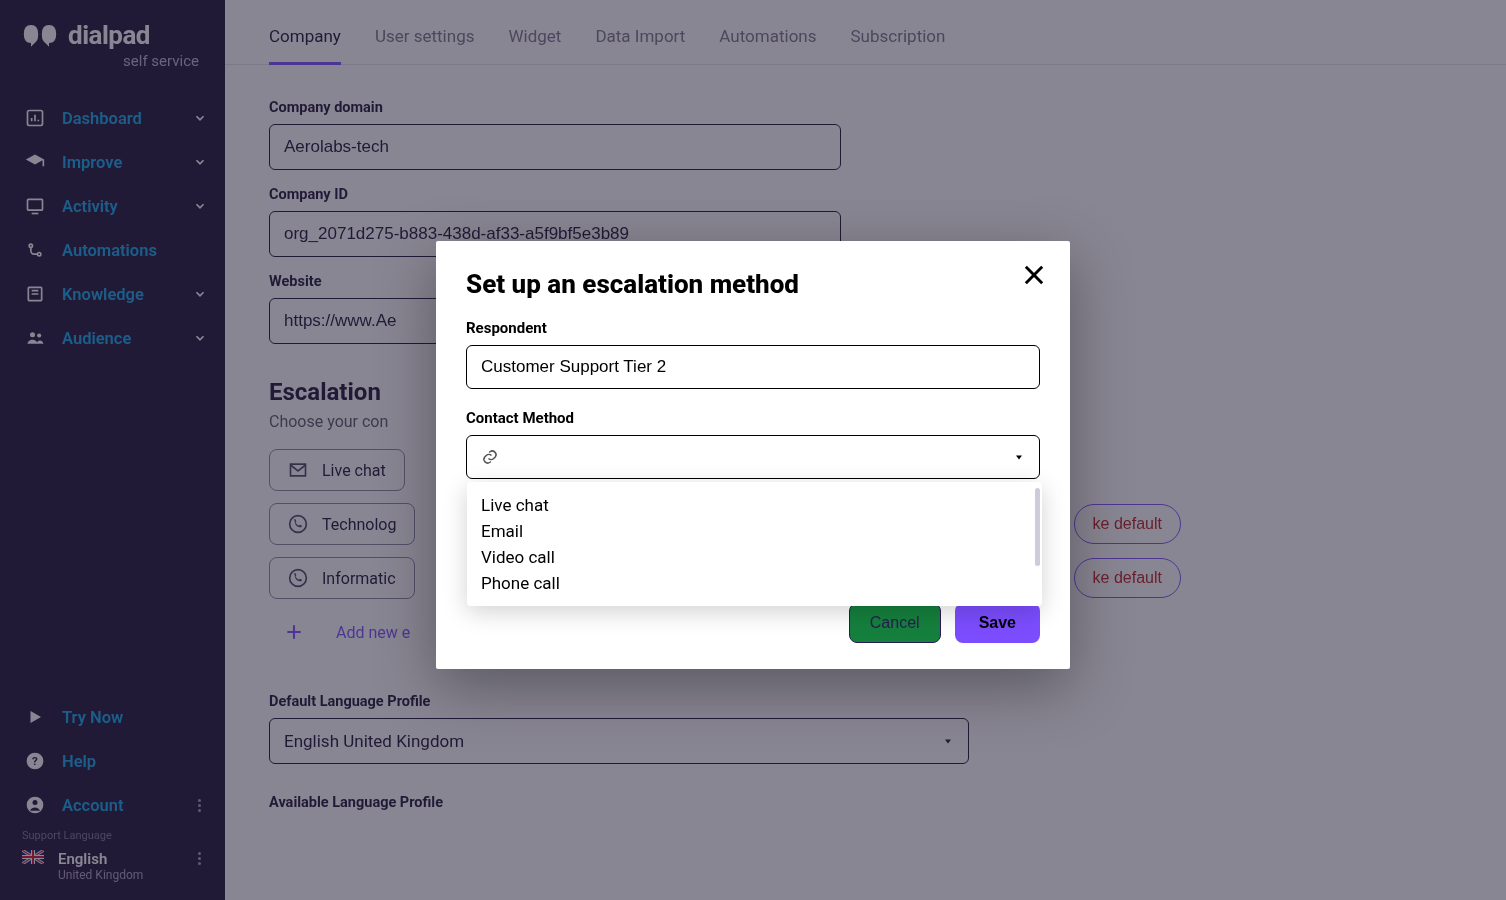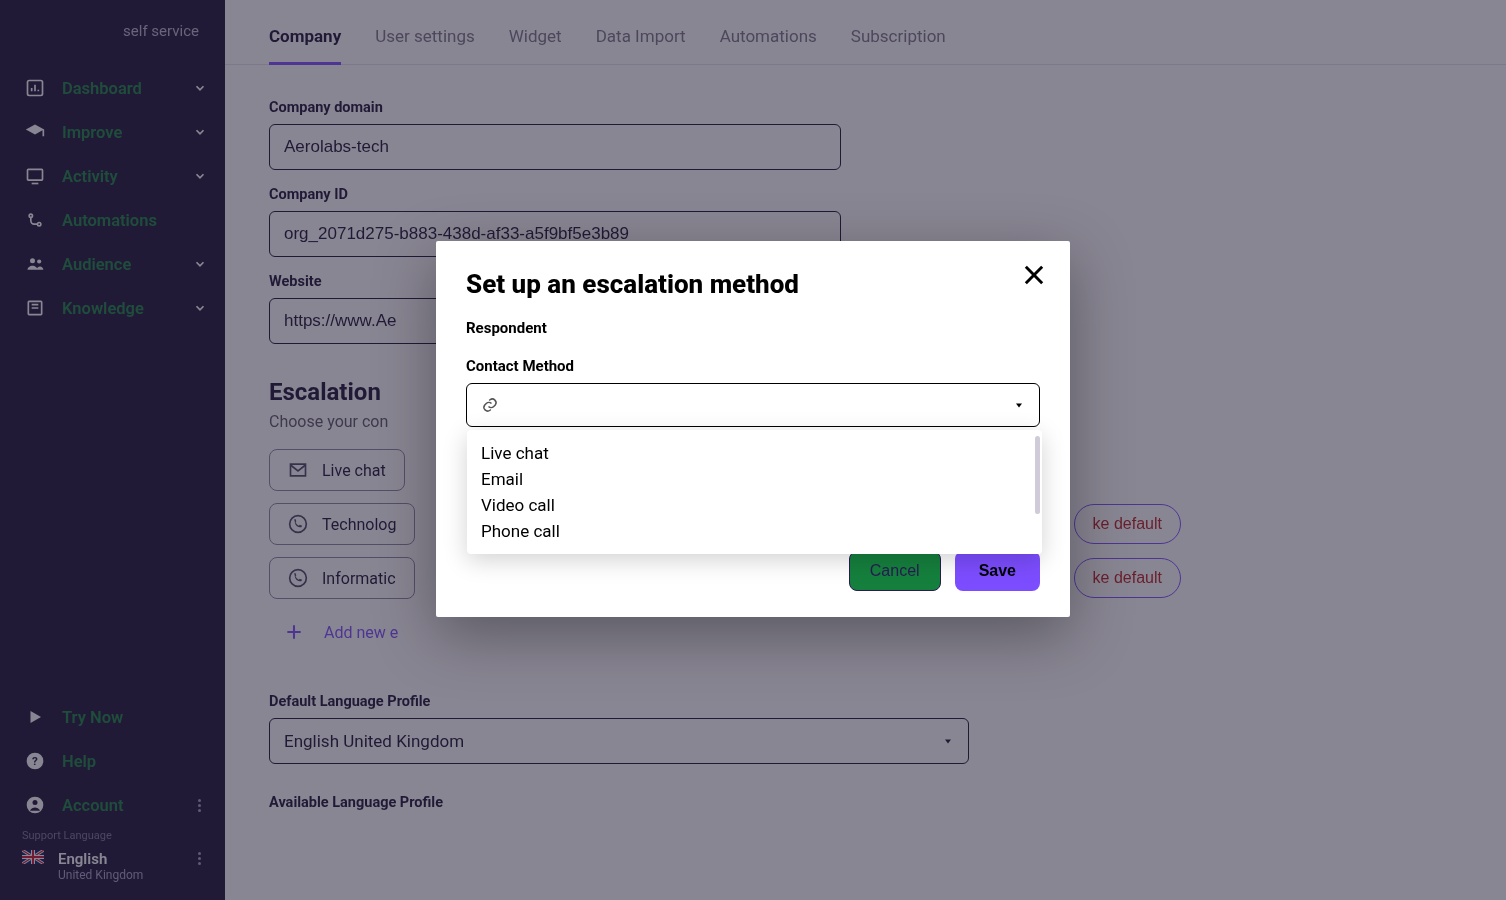--- a/index.html
+++ b/index.html
@@ -6,50 +6,50 @@
   body { font-family: -apple-system, BlinkMacSystemFont, "Segoe UI", Roboto, Arial, sans-serif; background: #fff; width: 1506px; height: 900px; overflow: hidden; position: relative; }
   .app { display: flex; width: 100%; height: 100%; }
   
   .sidebar { width: 225px; background: #1a1033; color: #fff; display: flex; flex-direction: column; padding-top: 14px; flex-shrink: 0; }
   .logo { padding: 6px 22px 10px 22px; }
   .logo-row { display: flex; align-items: center; gap: 10px; }
   .logo-mark { width: 36px; height: 28px; position: relative; }
   .logo-text { font-size: 26px; font-weight: 700; letter-spacing: -0.5px; }
   .logo-sub { font-size: 15px; color: #b9b2cc; text-align: right; margin-top: 2px; padding-right: 4px; }
   .nav { margin-top: 16px; }
-  .nav-item { display: flex; align-items: center; padding: 11px 18px 11px 24px; color: #15803d; font-size: 16.5px; font-weight: 600; cursor: pointer; gap: 16px; }
+  .nav-item { display: flex; align-items: center; padding: 11px 18px 11px 24px; color: #0ea5e9; font-size: 16.5px; font-weight: 600; cursor: pointer; gap: 16px; }
   .nav-item .nicon { width: 22px; height: 22px; display: inline-flex; align-items: center; justify-content: center; }
   .nav-item .label { flex: 1; }
   .nav-item .chev { width: 14px; height: 14px; }
   .bottom-nav { margin-top: auto; padding-bottom: 10px; }
   .bottom-nav .nav-item { font-weight: 600; }
   .support-lang-label { font-size: 11px; color: #7a7296; padding: 2px 22px 4px 22px; }
   .lang-row { display: flex; align-items: flex-start; gap: 14px; padding: 4px 18px 8px 22px; }
   .flag { width: 22px; height: 14px; background: #333; position: relative; }
   .lang-text { display: flex; flex-direction: column; flex:1;}
   .lang-name { font-size: 15px; font-weight: 600; }
   .lang-country { font-size: 12px; color: #a79fc0; }
   .dots { width: 16px; height: 16px; display:flex; flex-direction:column; align-items:center; justify-content:center; gap:2px;}
   .dots span{width:3px;height:3px;background:#a79fc0;border-radius:50%;}
   
   .main { flex: 1; background: #fff; overflow: hidden; }
   .tabs { display: flex; gap: 34px; padding: 26px 44px 0 44px; border-bottom: 1px solid #e5e3eb; }
   .tab { font-size: 17px; color: #7a7388; padding-bottom: 18px; cursor: pointer; position: relative; }
-  .tab.active { color: #1a1033; font-weight: 700; }
+  .tab.active { color: #1a1033; font-weight: 400; }
   .tab.active::after { content: ""; position: absolute; left: 0; right: 0; bottom: -1px; height: 3px; background: #7c4dff; }
   .content { padding: 18px 44px 40px 44px; max-width: 1000px; }
   .field-label { font-size: 14.5px; font-weight: 700; color: #1a1033; margin-top: 16px; margin-bottom: 8px; }
   .text-input { width: 572px; height: 46px; border: 1px solid #1a1033; border-radius: 6px; padding: 0 14px; font-size: 17px; color: #1a1033; background: #fff; }
   .section-title { font-size: 24px; font-weight: 700; margin-top: 34px; color: #1a1033; }
   .section-sub { font-size: 16px; color: #5a5468; margin-top: 6px; margin-bottom: 18px; }
   .esc-row { display: flex; align-items: center; gap: 14px; margin-bottom: 12px; }
   .chip { display: inline-flex; align-items: center; gap: 14px; border: 1px solid #8b85a0; border-radius: 8px; padding: 10px 18px; font-size: 16px; color: #1a1033; cursor: pointer; }
   .chip .cicon{width:20px;height:20px;display:inline-flex;align-items:center;justify-content:center;}
   .make-default { border: 1px solid #7c4dff; color: #b91c1c; border-radius: 20px; padding: 10px 18px; background:#fff; font-size:16px; cursor:pointer;}
-  .add-new { display:inline-flex; align-items:center; gap:20px; color:#7c4dff; font-size:16px; padding:10px 14px; cursor:pointer; border:1px solid transparent;}
+  .add-new { display:inline-flex; align-items:center; gap:32px; color:#7c4dff; font-size:16px; padding:10px 14px; cursor:pointer; border:1px solid transparent;}
   .add-new .plus{width:20px;height:20px;}
   .lang-select { width: 700px; height: 46px; border:1px solid #1a1033; border-radius:6px; padding:0 14px; display:flex; align-items:center; justify-content:space-between; font-size:17px; color:#1a1033; cursor:pointer;}
   
   .overlay { position: absolute; inset: 0; background: rgba(40,34,58,0.55); display: flex; align-items: flex-start; justify-content: center; }
   .modal { width: 634px; background: #fff; border-radius: 2px; margin-top: 241px; box-shadow: 0 18px 60px rgba(0,0,0,0.35); padding: 28px 30px 26px 30px; position: relative; }
   .modal h2 { font-size: 26px; font-weight: 800; color: #000; }
   .modal-close { position: absolute; top: 20px; right: 22px; width: 28px; height: 28px; cursor: pointer; }
   .m-label { font-size: 15px; font-weight: 700; margin-top: 20px; margin-bottom: 8px; color: #000; }
   .m-input { width: 100%; height: 44px; border: 1.5px solid #000; border-radius: 6px; padding: 0 14px; font-size: 17px; color: #000; }
   .m-select { width: 100%; height: 44px; border: 1.5px solid #000; border-radius: 6px; padding: 0 14px; display:flex; align-items:center; justify-content:space-between; cursor:pointer; position:relative;}
@@ -62,20 +62,29 @@
   .btn-save { background: #7c4dff; color: #000000; border: none; border-radius: 8px; padding: 10px 24px; font-size: 16px; font-weight: 600; cursor: pointer; }
   svg { display:block; }
 </style>
 </head>
 <body>
 
 <div class="app">
 
   <aside class="sidebar">
     <div class="logo">
+      <div class="logo-row">
+        <span class="logo-mark">
+          <svg viewBox="0 0 40 30" width="36" height="28">
+              <path d="M10 4 Q2 4 2 14 Q2 24 10 24 L10 28 L16 22 Q18 20 18 14 Q18 4 10 4 Z" fill="#fff"></path>
+              <path d="M30 4 Q38 4 38 14 Q38 24 30 24 L30 28 L24 22 Q22 20 22 14 Q22 4 30 4 Z" fill="#fff"></path>
+            </svg>
+        </span>
+        <span class="logo-text">dialpad</span>
+      </div>
       <div class="logo-sub">self service</div>
     </div>
 
     <nav class="nav">
       <div class="nav-item">
         <span class="nicon">
             <svg width="20" height="20" viewBox="0 0 24 24" fill="none" stroke="#fff" stroke-width="2">
               <rect x="3" y="3" width="18" height="18" rx="2"></rect>
               <path d="M8 16V12M12 16V8M16 16v-2"></path>
             </svg>
@@ -119,41 +128,41 @@
             <svg width="20" height="20" viewBox="0 0 24 24" fill="none" stroke="#fff" stroke-width="2">
               <circle cx="7" cy="7" r="2"></circle>
               <circle cx="17" cy="17" r="2"></circle>
               <path d="M7 9v4a4 4 0 004 4h4"></path>
             </svg>
           </span>
         <span class="label">Automations</span>
       </div>
       <div class="nav-item">
         <span class="nicon">
+            <svg width="20" height="20" viewBox="0 0 24 24" fill="none" stroke="#fff" stroke-width="2">
+              <rect x="4" y="4" width="16" height="16" rx="1"></rect>
+              <path d="M8 8h8M8 12h8"></path>
+            </svg>
+          </span>
+        <span class="label">Knowledge</span>
+        <span class="chev">
+            <svg width="14" height="14" viewBox="0 0 24 24" fill="none" stroke="#fff" stroke-width="3">
+              <path d="M6 9l6 6 6-6"></path>
+            </svg>
+          </span>
+      </div>
+      <div class="nav-item">
+        <span class="nicon">
             <svg width="20" height="20" viewBox="0 0 24 24" fill="#fff">
               <circle cx="9" cy="8" r="3"></circle>
               <circle cx="17" cy="9" r="2.5"></circle>
               <path d="M3 19c0-3 3-5 6-5s6 2 6 5H3zM14 19c0-2 2-4 4-4s4 2 4 4h-8z"></path>
             </svg>
           </span>
         <span class="label">Audience</span>
-        <span class="chev">
-            <svg width="14" height="14" viewBox="0 0 24 24" fill="none" stroke="#fff" stroke-width="3">
-              <path d="M6 9l6 6 6-6"></path>
-            </svg>
-          </span>
-      </div>
-      <div class="nav-item">
-        <span class="nicon">
-            <svg width="20" height="20" viewBox="0 0 24 24" fill="none" stroke="#fff" stroke-width="2">
-              <rect x="4" y="4" width="16" height="16" rx="1"></rect>
-              <path d="M8 8h8M8 12h8"></path>
-            </svg>
-          </span>
-        <span class="label">Knowledge</span>
         <span class="chev">
             <svg width="14" height="14" viewBox="0 0 24 24" fill="none" stroke="#fff" stroke-width="3">
               <path d="M6 9l6 6 6-6"></path>
             </svg>
           </span>
       </div>
     </nav>
 
     <div class="bottom-nav">
       <div class="nav-item">
@@ -294,20 +303,21 @@
 
 <div class="overlay">
   <div class="modal">
     <h2>Set up an escalation method</h2>
     <div class="modal-close">
       <svg width="28" height="28" viewBox="0 0 24 24" fill="none" stroke="#000" stroke-width="2.5">
           <path d="M5 5l14 14M19 5L5 19"></path>
         </svg>
     </div>
     <div class="m-label">Respondent</div>
+    <input class="m-input" value="Customer Support Tier 2" style="">
     <div class="m-label">Contact Method</div>
     <div class="m-select">
       <span class="sicon">
           <svg width="18" height="18" viewBox="0 0 24 24" fill="none" stroke="#555" stroke-width="2">
             <path d="M10 14a5 5 0 007 0l2-2a5 5 0 00-7-7l-1 1"></path>
             <path d="M14 10a5 5 0 00-7 0l-2 2a5 5 0 007 7l1-1"></path>
           </svg>
         </span>
       <span>
           <svg width="12" height="12" viewBox="0 0 24 24" fill="#000">

